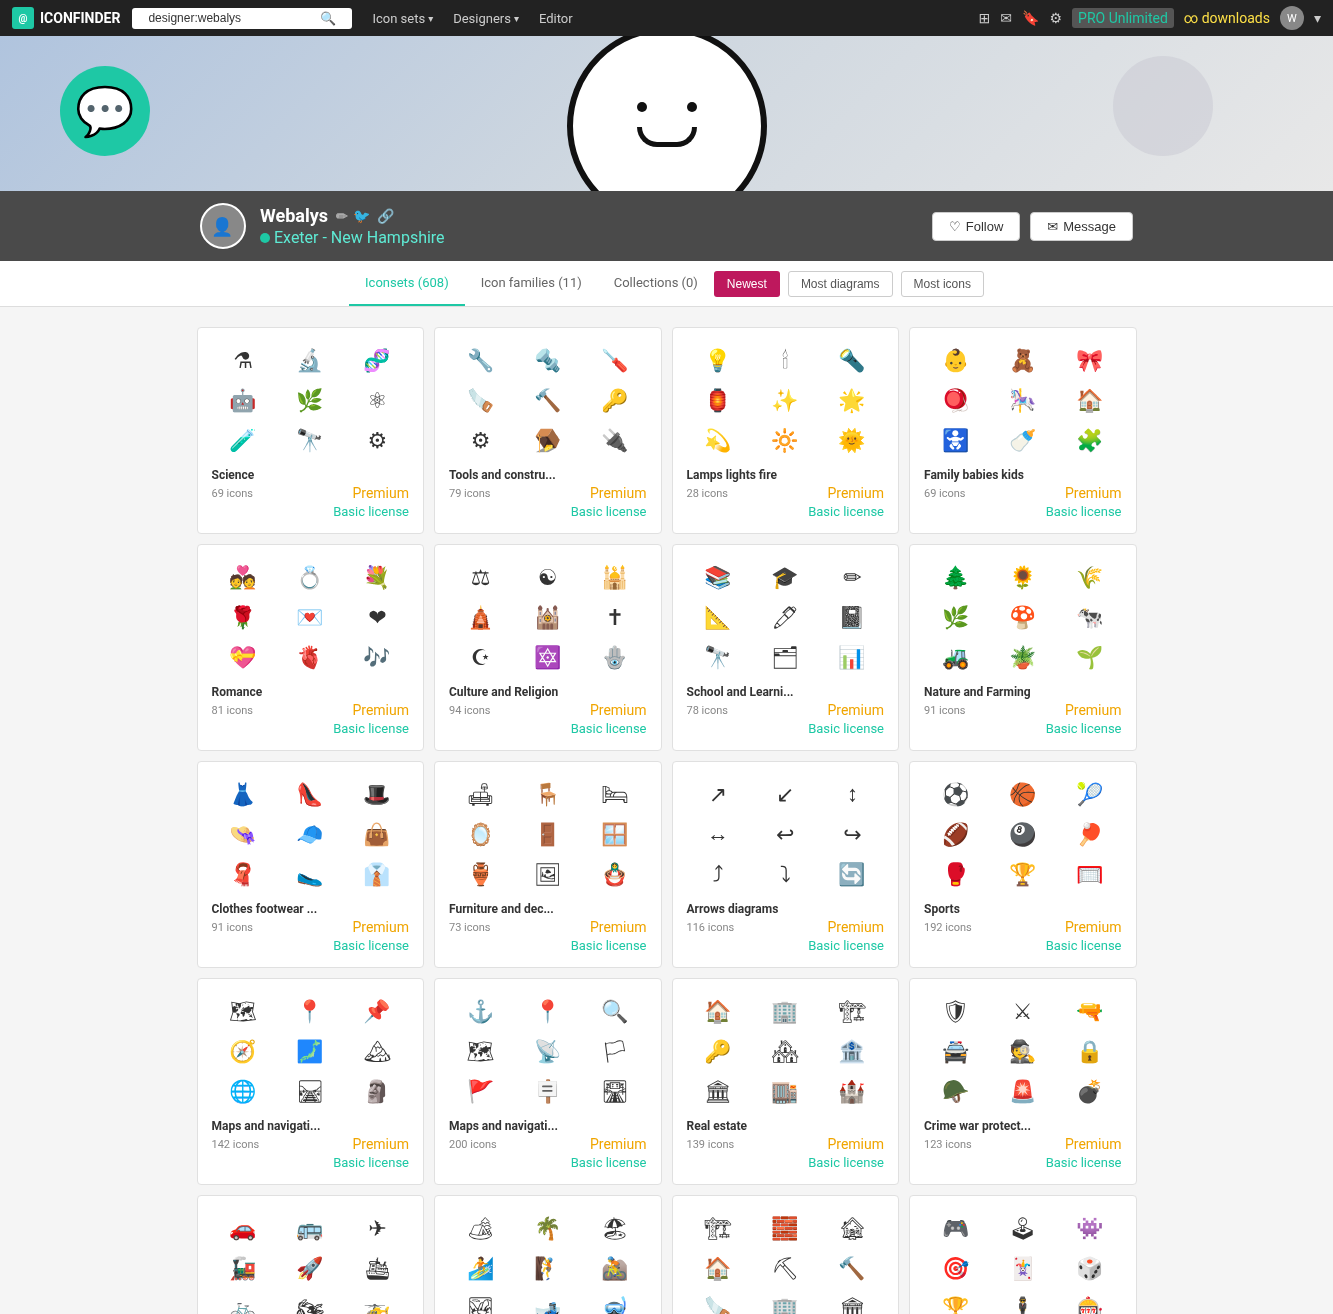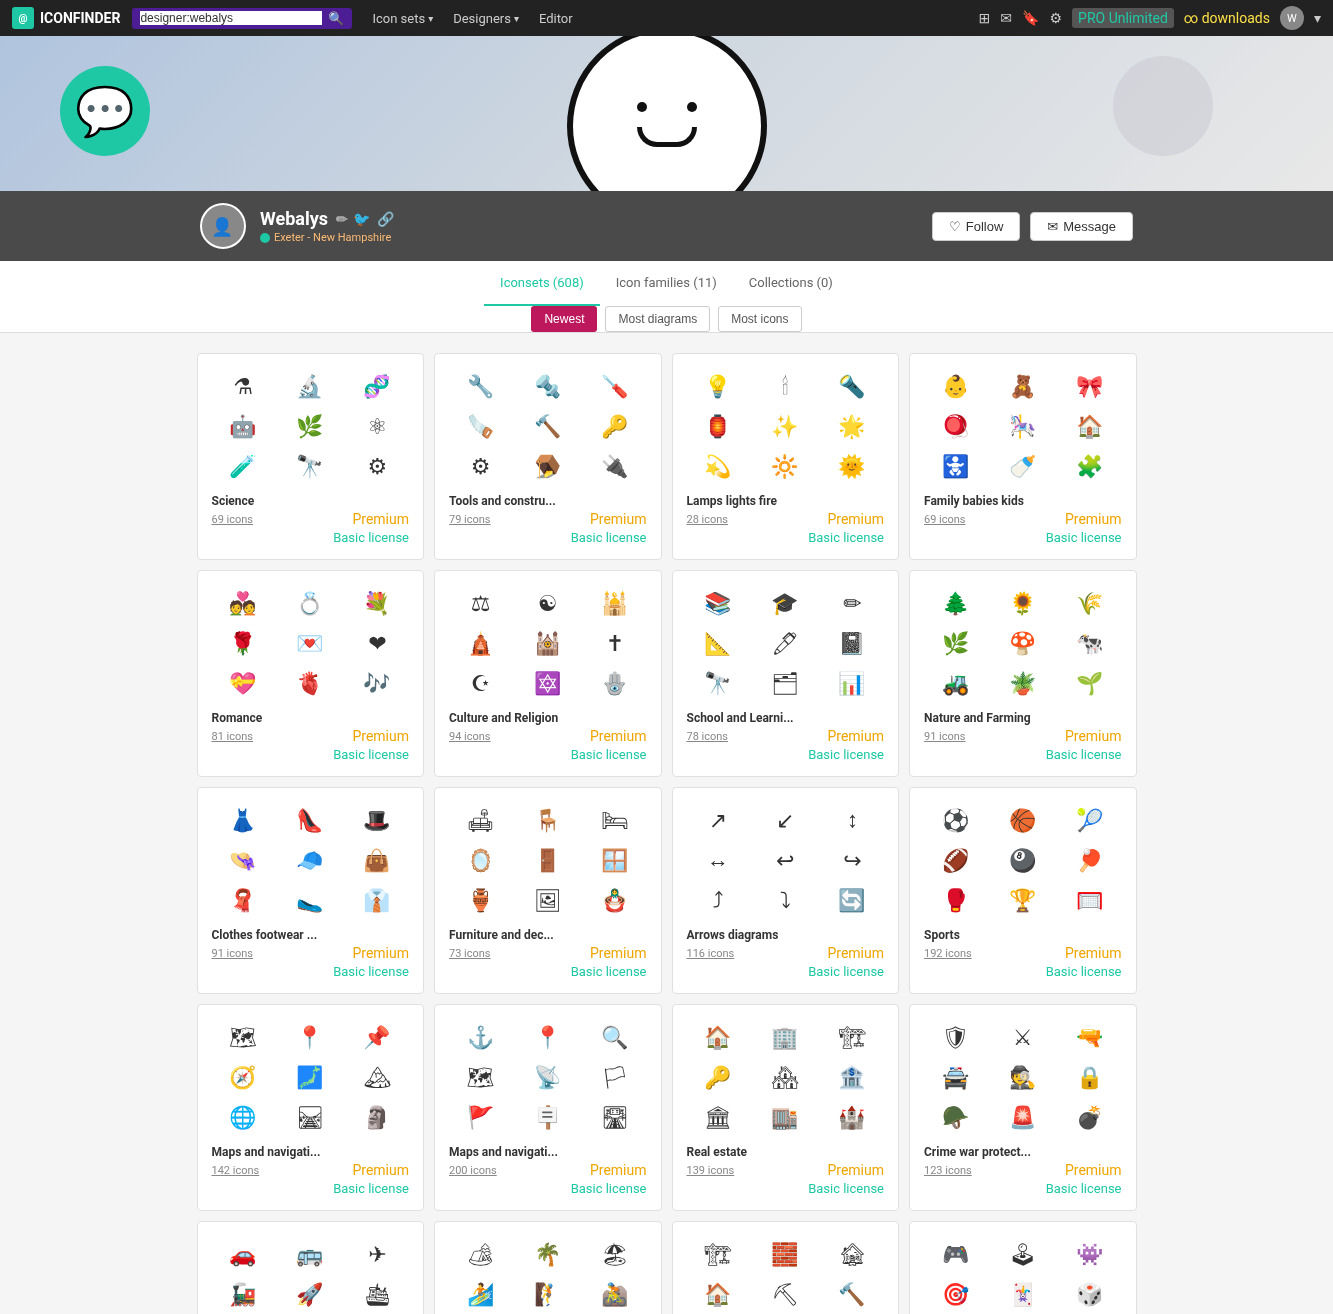--- a/index.html
+++ b/index.html
@@ -30,23 +30,23 @@
       display: flex;
       align-items: center;
       justify-content: center;
       color: white;
       font-size: 10px;
       font-weight: bold;
     }
     .search-bar {
       display: flex;
       align-items: center;
-      background: #4c1d95;
+      background: #ffffff;
       border-radius: 3px;
-      padding: 3px 8px;
+      padding: 3px 16px;
       width: 220px;
       gap: 6px;
     }
     .search-bar input {
       border: none;
       outline: none;
       font-size: 12px;
       width: 100%;
       color: #333;
     }
@@ -191,22 +191,22 @@
     .profile-name {
       color: white;
       font-size: 18px;
       font-weight: bold;
       display: flex;
       align-items: center;
       gap: 8px;
     }
     .profile-name-icons { display: flex; gap: 6px; color: #aaa; font-size: 14px; }
     .profile-location {
-      color: #fdba74;
-      font-size: 11px;
+      color: #5eead4;
+      font-size: 16px;
       display: flex;
       align-items: center;
       gap: 4px;
       margin-top: 2px;
     }
     .verified-dot {
       width: 10px;
       height: 10px;
       background: #1ec8a5;
       border-radius: 50%;
@@ -242,21 +242,20 @@
     }
 
     
     .tabs-bar {
       background: white;
       border-bottom: 1px solid #ddd;
       padding: 0 200px;
       display: flex;
       align-items: center;
       justify-content: center;
-      flex-direction: column;
     }
     .tabs-left {
       display: flex;
     }
     .tab-item {
       padding: 14px 16px;
       font-size: 13px;
       cursor: pointer;
       color: #666;
       border-bottom: 2px solid transparent;
@@ -327,21 +326,20 @@
     }
     .card-meta {
       display: flex;
       justify-content: space-between;
       align-items: center;
       margin-top: 3px;
     }
     .card-count {
       font-size: 11px;
       color: #888;
-      text-decoration: underline;
     }
     .card-premium {
       font-size: 14px;
       color: #f0a500;
     }
     .card-license {
       font-size: 13px;
       color: #1ec8a5;
     }
 

